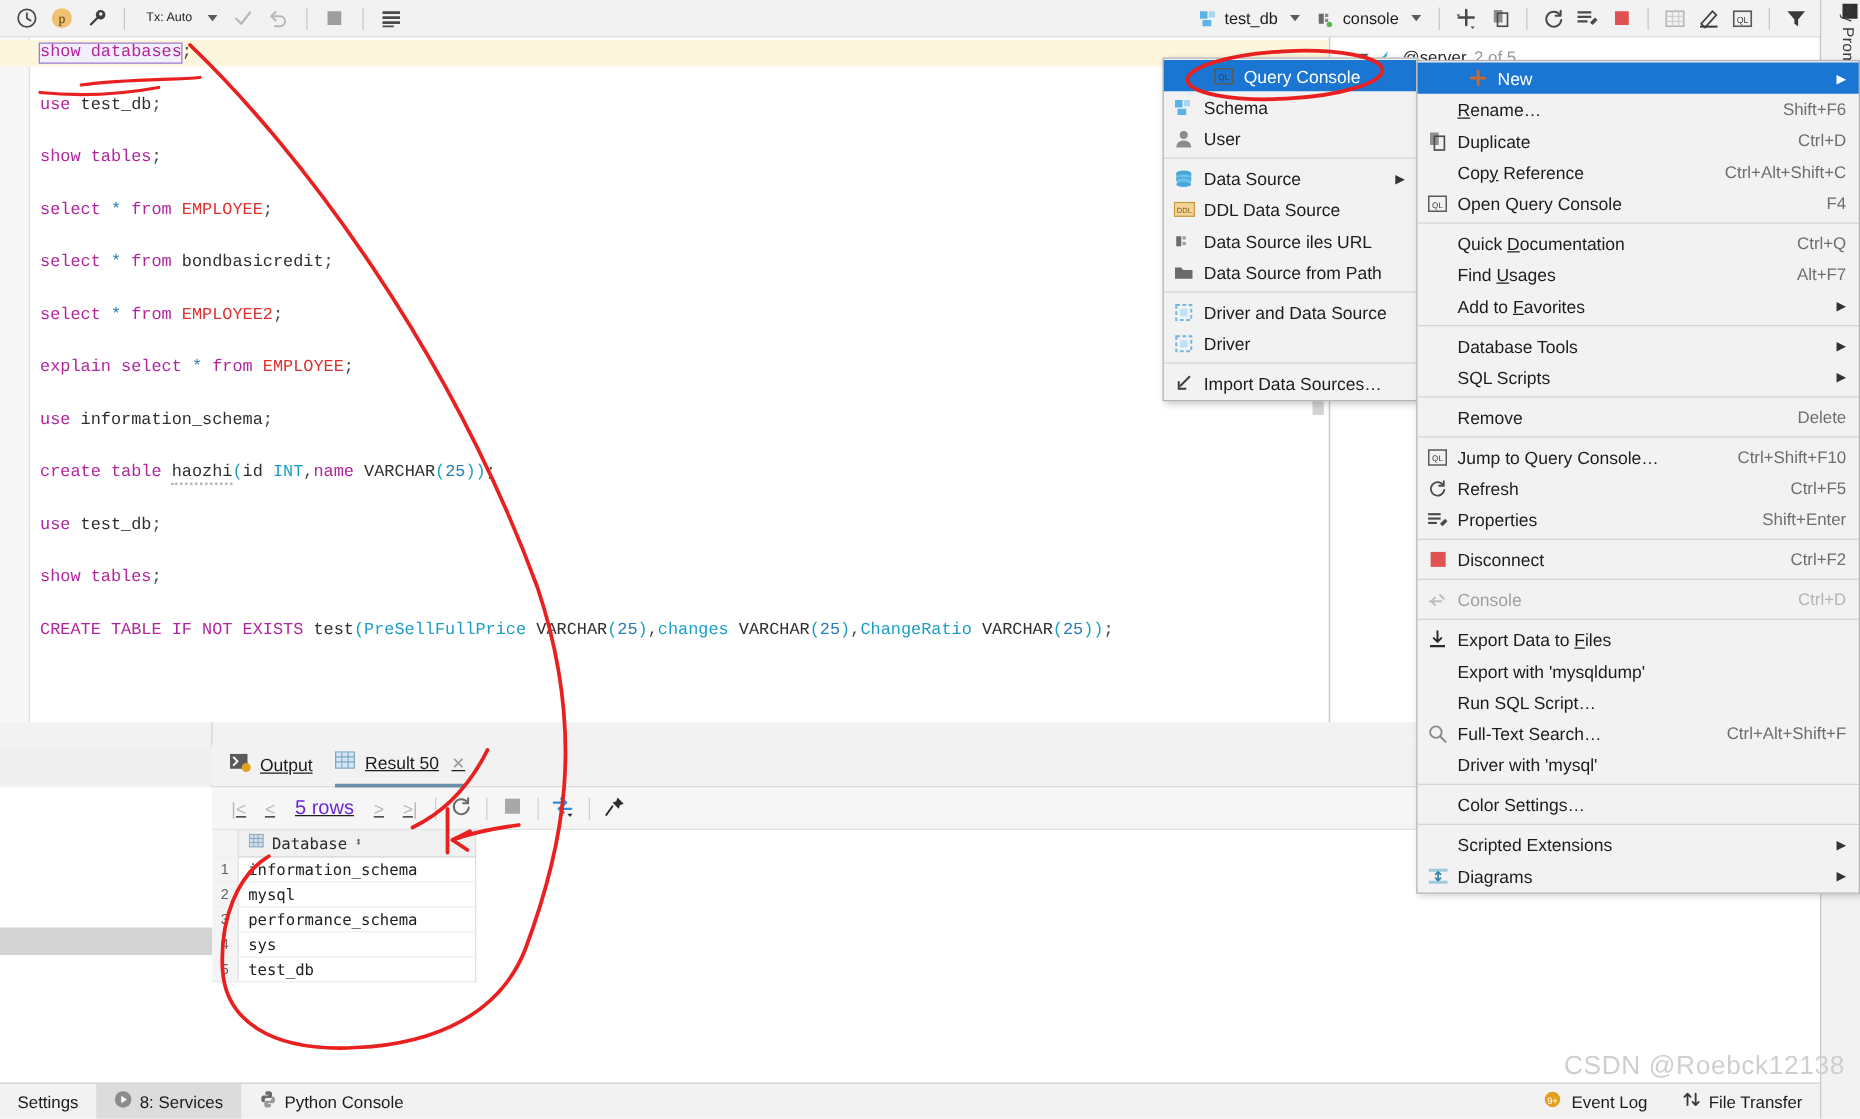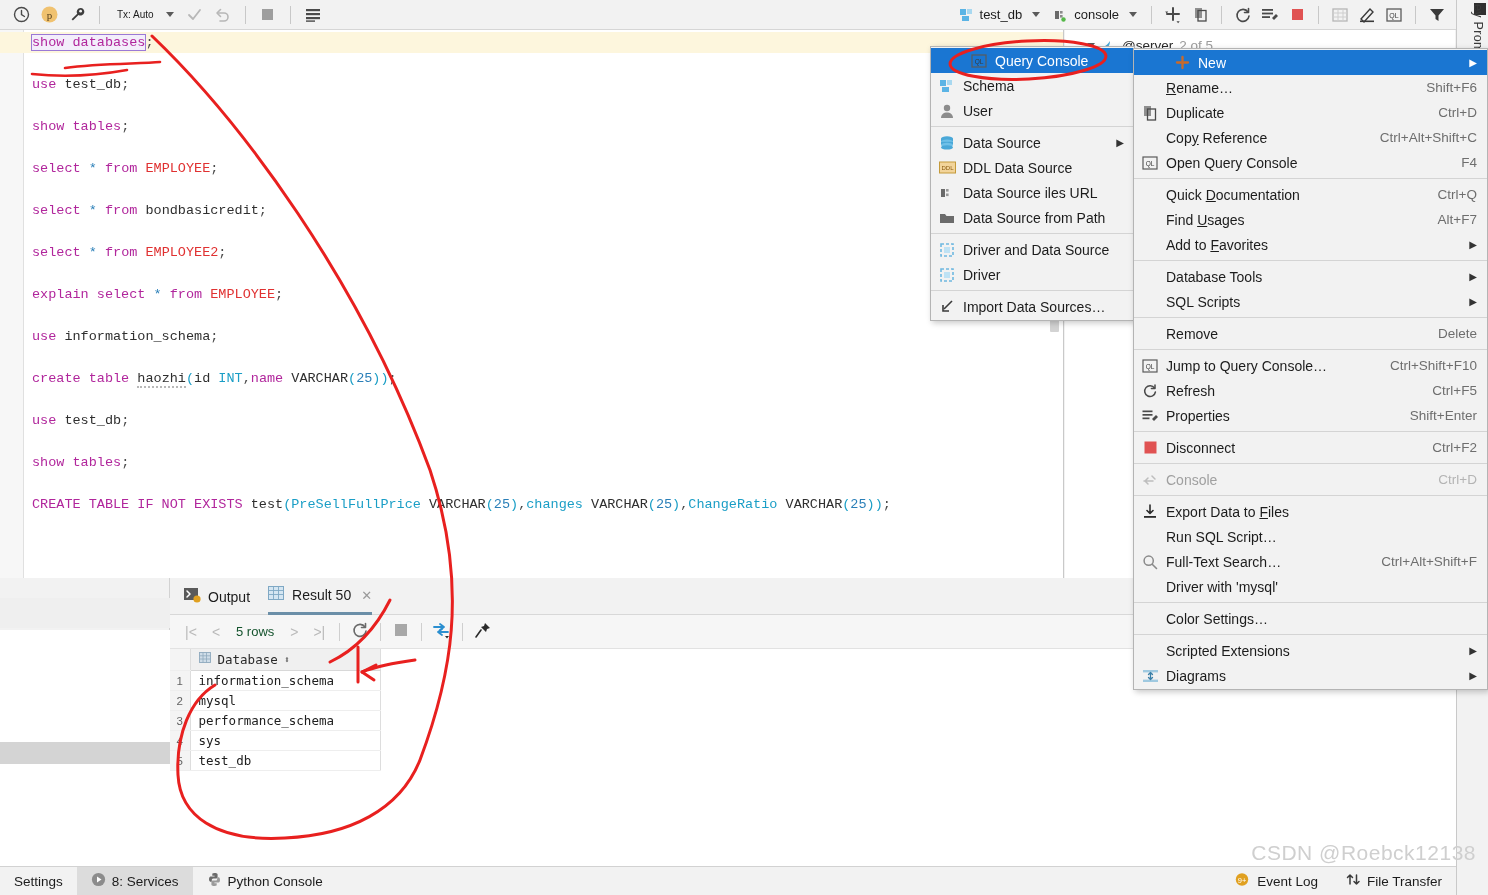--- a/index.html
+++ b/index.html
@@ -85,36 +85,36 @@
   }
   .lower-left {
     position:absolute; left:0; top:0; width:170px; height:288px;
     background:#f2f2f2; border-right:1px solid #d2d2d2;
   }
   .ll-band { position:absolute; left:0; top:20px; width:170px; height:30px; background:#efefef; }
   .ll-white { position:absolute; left:0; top:52px; width:170px; height:236px; background:#ffffff; }
   .ll-hl { position:absolute; left:0; top:112px; width:170px; height:22px; background:#d4d4d4; }
 
   .results {
-    position:absolute; left:170px; top:1px; width:1286px; height:288px; background:#ffffff;
+    position:absolute; left:170px; top:16px; width:1286px; height:288px; background:#ffffff;text-decoration:underline;
   }
   .res-tabs {
     height:36px; display:flex; align-items:center; gap:18px; padding-left:14px;
     background:#f2f2f2; border-bottom:1px solid #d8d8d8;
   }
   .res-tab { display:flex; align-items:center; gap:7px; font-size:14px; height:36px; }
   .res-tab.active { border-bottom:3px solid #6b8fa8; }
   .tab-close { color:#9a9a9a; font-size:13px; margin-left:3px; }
 
   .res-toolbar {
     height:34px; display:flex; align-items:center; gap:3px; padding-left:10px;
     background:#f6f6f6; border-bottom:1px solid #e2e2e2;
   }
   .nav-ic { color:#b9b9b9; font-size:14px; width:22px; text-align:center; }
-  .rows-lbl { font-size:13px; color:#14532d; padding:0 6px; }
+  .rows-lbl { font-size:16px; color:#6d28d9; padding:0 6px; }
   .rt-sep { width:1px; height:18px; background:#cfcfcf; margin:0 6px; }
 
   .grid { position:absolute; left:0; top:70px; width:1286px; bottom:0; background:#fff; }
   .grid table { border-collapse:collapse; font-family:"DejaVu Sans Mono","Liberation Mono",monospace; font-size:12.5px; }
   .grid th.rownum, .grid td.rownum {
     width:20px; min-width:20px; text-align:center; background:#f4f4f4; color:#636363;
     font-family:"Liberation Sans",sans-serif; font-size:11.5px; border-right:1px solid #ddd; border-bottom:1px solid #eee;
   }
   .grid th.colhead {
     background:#f0f0f0; text-align:left; padding:3px 8px; font-family:"DejaVu Sans Mono",monospace;
@@ -717,20 +717,24 @@
         <span class="ic">
           <svg width="16" height="16" viewBox="0 0 16 16">
             <path d="M8 1v8M5 6.5l3 3 3-3" fill="none" stroke="#2b2b2b" stroke-width="1.6" stroke-linecap="round" stroke-linejoin="round"></path>
             <rect x="2" y="12" width="12" height="1.8" fill="#2b2b2b"></rect>
           </svg>
         </span>
         <span class="lb">Export Data to <span class="u">F</span>iles</span>
       </div>
       <div class="mi">
         <span class="ic"></span>
+        <span class="lb">Export with 'mysqldump'</span>
+      </div>
+      <div class="mi">
+        <span class="ic"></span>
         <span class="lb">Run SQL Script…</span>
       </div>
       <div class="mi">
         <span class="ic">
           <svg width="16" height="16" viewBox="0 0 16 16">
             <circle cx="6.7" cy="6.7" r="4.6" fill="none" stroke="#8a8a8a" stroke-width="1.5"></circle>
             <path d="M10.2 10.2L14.5 14.5" stroke="#8a8a8a" stroke-width="1.6" stroke-linecap="round"></path>
           </svg>
         </span>
         <span class="lb">Full-Text Search…</span>

